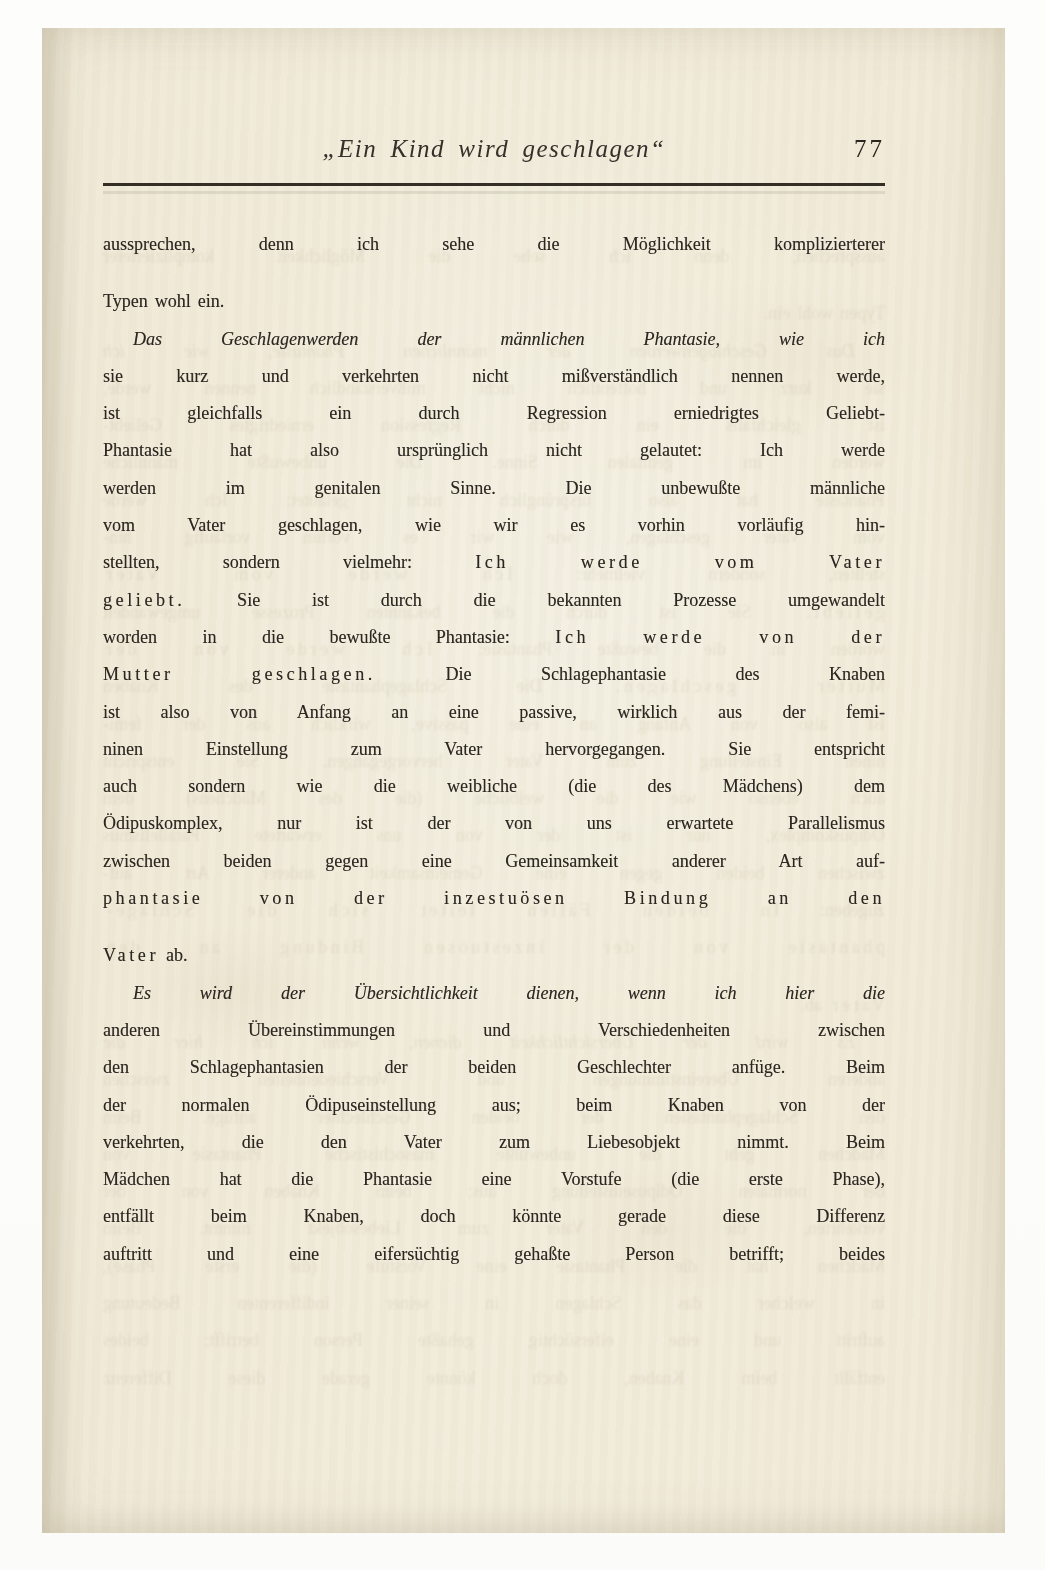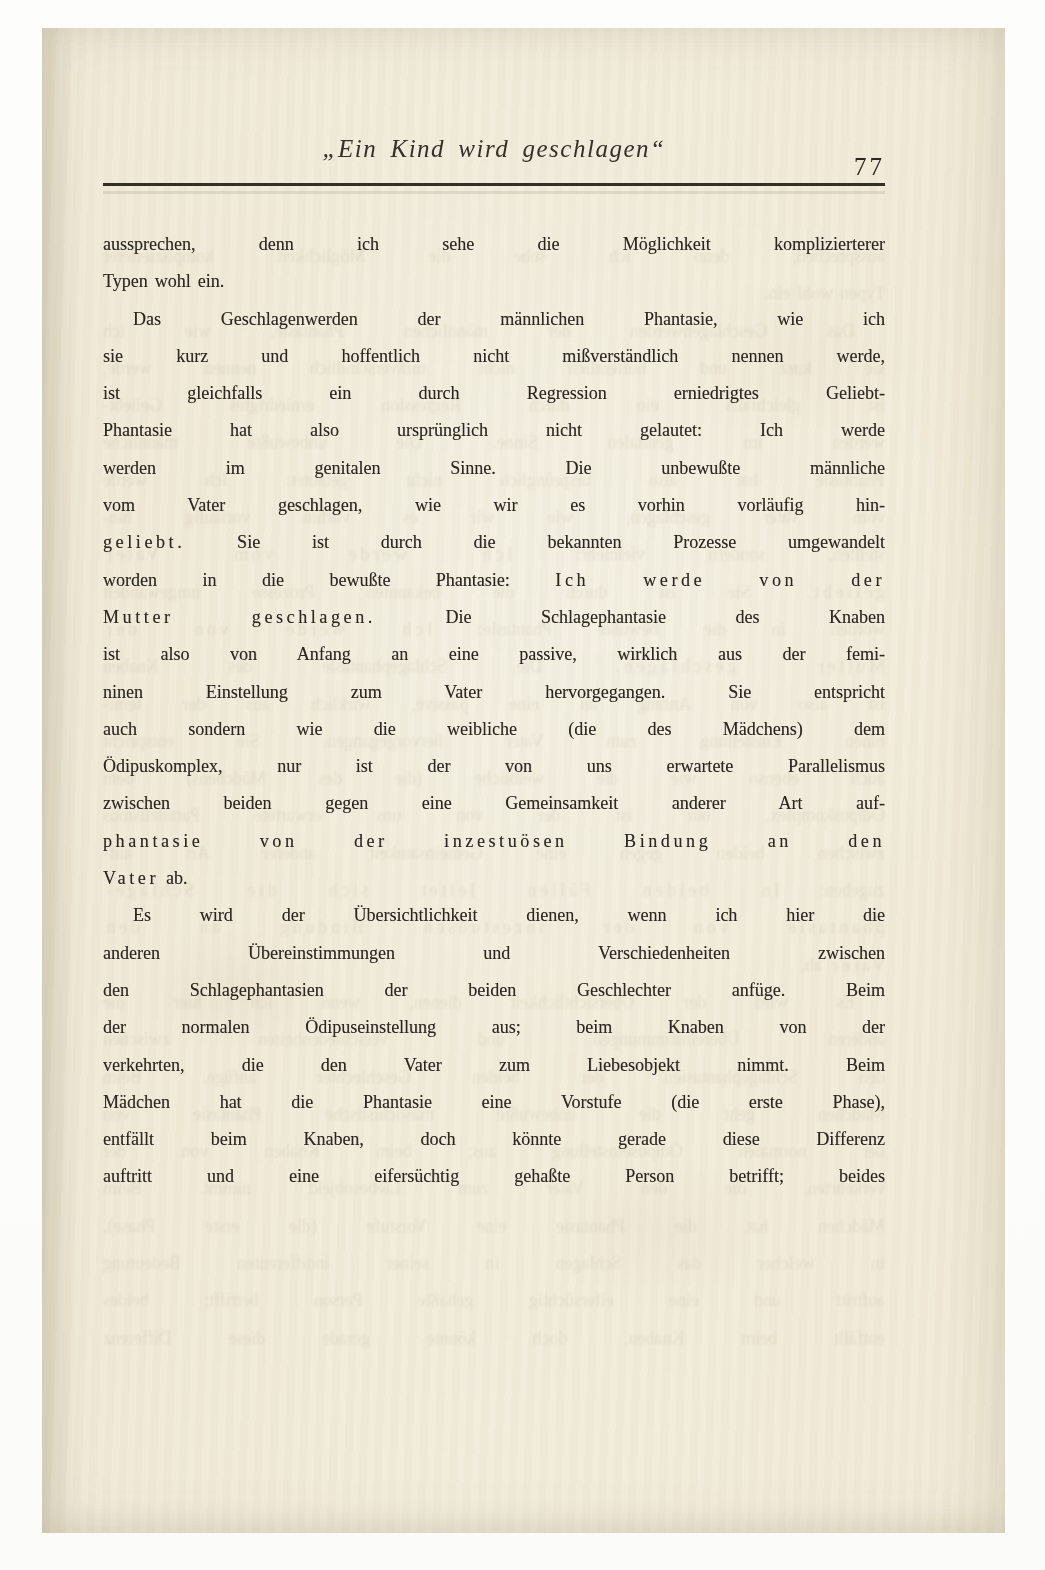--- a/index.html
+++ b/index.html
@@ -74,21 +74,20 @@
     color: #35302a;
   }
   .head-pagenum {
     position: absolute;
     right: 0;
     top: 0;
     font-size: 25px;
     line-height: 38px;
     letter-spacing: 0.12em;
     color: #2b2620;
-    margin-top: 18px;
   }
   .head-rule {
     position: absolute;
     left: 0;
     top: 155px;
     width: 782px;
     height: 3px;
     background: #332e26;
     box-shadow: 0 8px 0 rgba(150,150,128,0.22);
   }
@@ -105,22 +104,23 @@
     word-spacing: 0.14em;
     text-align: justify;
     text-align-last: justify;
     overflow: hidden;
     white-space: nowrap;
     text-shadow: 0.3px 0.3px 0 rgba(43,38,32,0.35);
   }
   .line.no-justify {
     text-align: left;
     text-align-last: left;
-  }
-  .line.indent { padding-left: 30px; }
+    margin-top: 20px;
+  }
+  .line.indent { padding-left: 30px; font-style: italic; }
   .seg-spaced {
     letter-spacing: 0.20em;
     word-spacing: 0.42em;
   }
   
   .bleed {
     position: absolute;
     left: 61px;
     top: 210px;
     width: 782px;
@@ -177,25 +177,26 @@
         <span class="head-title">„Ein Kind wird geschlagen“</span>
         <span class="head-pagenum">77</span>
       </div>
 
       <div class="head-rule" style="background: rgb(51, 46, 38);"></div>
 
       <div class="body-lines" id="body-lines">
           <div class="line"><span>aussprechen, denn ich sehe die Möglichkeit komplizierterer</span></div>
           <div class="line no-justify"><span>Typen wohl ein.</span></div>
           <div class="line indent"><span>Das Geschlagenwerden der männlichen Phantasie, wie ich</span></div>
-          <div class="line"><span>sie kurz und hoffentlich nicht mißverständlich nennen werde,</span></div>
+          <div class="line"><span>sie kurz und verkehrten nicht mißverständlich nennen werde,</span></div>
           <div class="line"><span>ist gleichfalls ein durch Regression erniedrigtes Geliebt-</span></div>
           <div class="line"><span>Phantasie hat also ursprünglich nicht gelautet: Ich werde</span></div>
           <div class="line"><span>werden im genitalen Sinne. Die unbewußte männliche</span></div>
           <div class="line"><span>vom Vater geschlagen, wie wir es vorhin vorläufig hin-</span></div>
+          <div class="line"><span>stellten, sondern vielmehr: </span><span class="seg-spaced">Ich werde vom Vater</span></div>
           <div class="line"><span class="seg-spaced">geliebt.</span><span> Sie ist durch die bekannten Prozesse umgewandelt</span></div>
           <div class="line"><span>worden in die bewußte Phantasie: </span><span class="seg-spaced">Ich werde von der</span></div>
           <div class="line"><span class="seg-spaced">Mutter geschlagen.</span><span> Die Schlagephantasie des Knaben</span></div>
           <div class="line"><span>ist also von Anfang an eine passive, wirklich aus der femi-</span></div>
           <div class="line"><span>ninen Einstellung zum Vater hervorgegangen. Sie entspricht</span></div>
           <div class="line"><span>auch sondern wie die weibliche (die des Mädchens) dem</span></div>
           <div class="line"><span>Ödipuskomplex, nur ist der von uns erwartete Parallelismus</span></div>
           <div class="line"><span>zwischen beiden gegen eine Gemeinsamkeit anderer Art auf-</span></div>
           <div class="line"><span class="seg-spaced">phantasie von der inzestuösen Bindung an den</span></div>
           <div class="line no-justify"><span class="seg-spaced">Vater</span><span> ab.</span></div>

